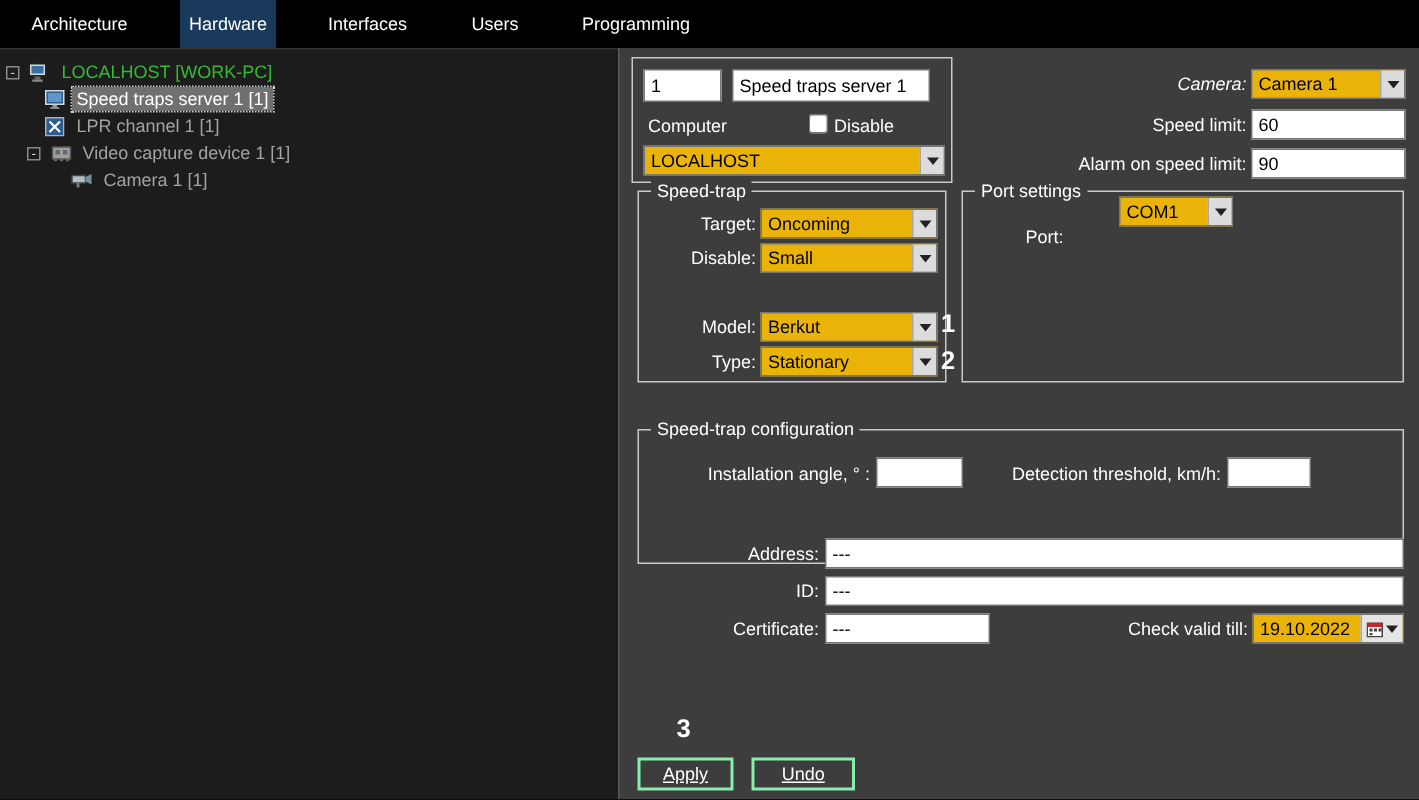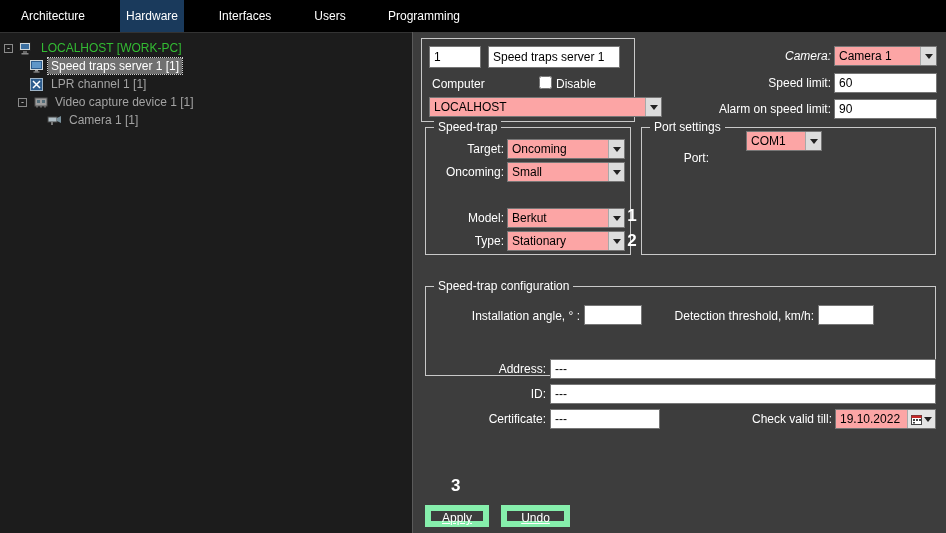--- a/index.html
+++ b/index.html
@@ -19,29 +19,29 @@
   .ticon { width:17px; height:14px; margin-right:3px; display:inline-flex; align-items:center; justify-content:center; flex:none; }
   .tlabel { color:#a3a3a3; padding:1px 3px; }
   .tlabel.host { color:var(--host-green,#33bb33); }
   .tlabel.selected { background:var(--selection-bg,#707070); color:#fff; outline:1px dotted #cfcfcf; }
 
   
   .panel { position:absolute; top:32px; left:412px; width:534px; height:501px; background:var(--panel-bg,#3d3d3d); border-left:1px solid #5a5a5a; }
   .label { position:absolute; color:#fff; white-space:nowrap; }
   .r { text-align:right; }
   .tinput { position:absolute; border:1px solid #767676; background:#fff; color:#000; font:12px "Liberation Sans",sans-serif; padding:0 4px; }
-  .combo { position:absolute; background:#fca5a5; border:1px solid #767676; display:flex; align-items:stretch; cursor:default; }
+  .combo { position:absolute; background:#eab308; border:1px solid #767676; display:flex; align-items:stretch; cursor:default; }
   .ctext { flex:1; padding:1px 4px; color:#000; white-space:nowrap; overflow:hidden; display:flex; align-items:center; }
   .carrow { width:16px; background:#dcdcdc; border-left:1px solid #a8a8a8; display:flex; align-items:center; justify-content:center; flex:none; }
   .tri { width:0; height:0; border-left:4px solid transparent; border-right:4px solid transparent; border-top:5px solid #222; }
   .groupbox { position:absolute; border:1px solid #c9c9c9; }
   .gtitle { position:absolute; top:-8px; left:8px; background:var(--panel-bg,#3d3d3d); padding:0 4px; color:#fff; }
   .headbox { position:absolute; border:1px solid #c9c9c9; }
   .marker { position:absolute; color:#fff; font-weight:bold; font-size:17px; }
-  .btn { position:absolute; background:var(--panel-bg,#3d3d3d); border:6px solid #86efac; color:#fff; font:12px "Liberation Sans",sans-serif; text-decoration:underline; cursor:pointer; }
+  .btn { position:absolute; background:var(--panel-bg,#3d3d3d); border:2px solid #86efac; color:#fff; font:12px "Liberation Sans",sans-serif; text-decoration:underline; cursor:pointer; }
   .checkbox { position:absolute; width:13px; height:13px; accent-color:#fff; }
   .dateicons { display:flex; align-items:center; gap:2px; padding:0 3px; background:#e4e4e4; border-left:1px solid #a8a8a8; flex:none; }
 </style>
 </head>
 <body>
 
 <div class="screen">
 
   <div class="tabbar">
     <div class="tab" style="left:8px;width:90px;">Architecture</div>
@@ -116,21 +116,21 @@
   </div>
 
   <div class="panel">
 
     <div class="headbox" style="left:8px;top:6px;width:214px;height:84px;">
       <input class="tinput" style="left: 7px; top: 7px; width: 52px; height: 22px; position: absolute;" value="1">
       <input class="tinput" style="left: 66px; top: 7px; width: 132px; height: 22px; position: absolute;" value="Speed traps server 1">
       <span class="label" style="left:10px;top:38px;">Computer</span>
       <input type="checkbox" class="checkbox" style="left: 117px; top: 37px; position: absolute;">
       <span class="label" style="left:134px;top:38px;">Disable</span>
-      <div class="combo" style="left:7px;top:58px;width:233px;height:20px;">
+      <div class="combo" style="left:7px;top:58px;width:201px;height:20px;">
         <span class="ctext">LOCALHOST</span>
         <span class="carrow">
             <span class="tri"></span>
           </span>
       </div>
     </div>
 
     <span class="label r" style="left:268px;top:17px;width:150px;font-style:italic;">Camera:</span>
     <div class="combo" style="left:421px;top:14px;width:103px;height:20px;">
       <span class="ctext">Camera 1</span>
@@ -149,21 +149,21 @@
       <span class="gtitle">Speed-trap</span>
 
       <span class="label r" style="left:0;top:14px;width:78px;">Target:</span>
       <div class="combo" style="left:81px;top:11px;width:118px;height:20px;">
         <span class="ctext">Oncoming</span>
         <span class="carrow">
             <span class="tri"></span>
           </span>
       </div>
 
-      <span class="label r" style="left:0;top:37px;width:78px;">Oncoming:</span>
+      <span class="label r" style="left:0;top:37px;width:78px;">Disable:</span>
       <div class="combo" style="left:81px;top:34px;width:118px;height:20px;">
         <span class="ctext">Small</span>
         <span class="carrow">
             <span class="tri"></span>
           </span>
       </div>
 
       <span class="label r" style="left:0;top:83px;width:78px;">Model:</span>
       <div class="combo" style="left:81px;top:80px;width:118px;height:20px;">
         <span class="ctext">Berkut</span>

